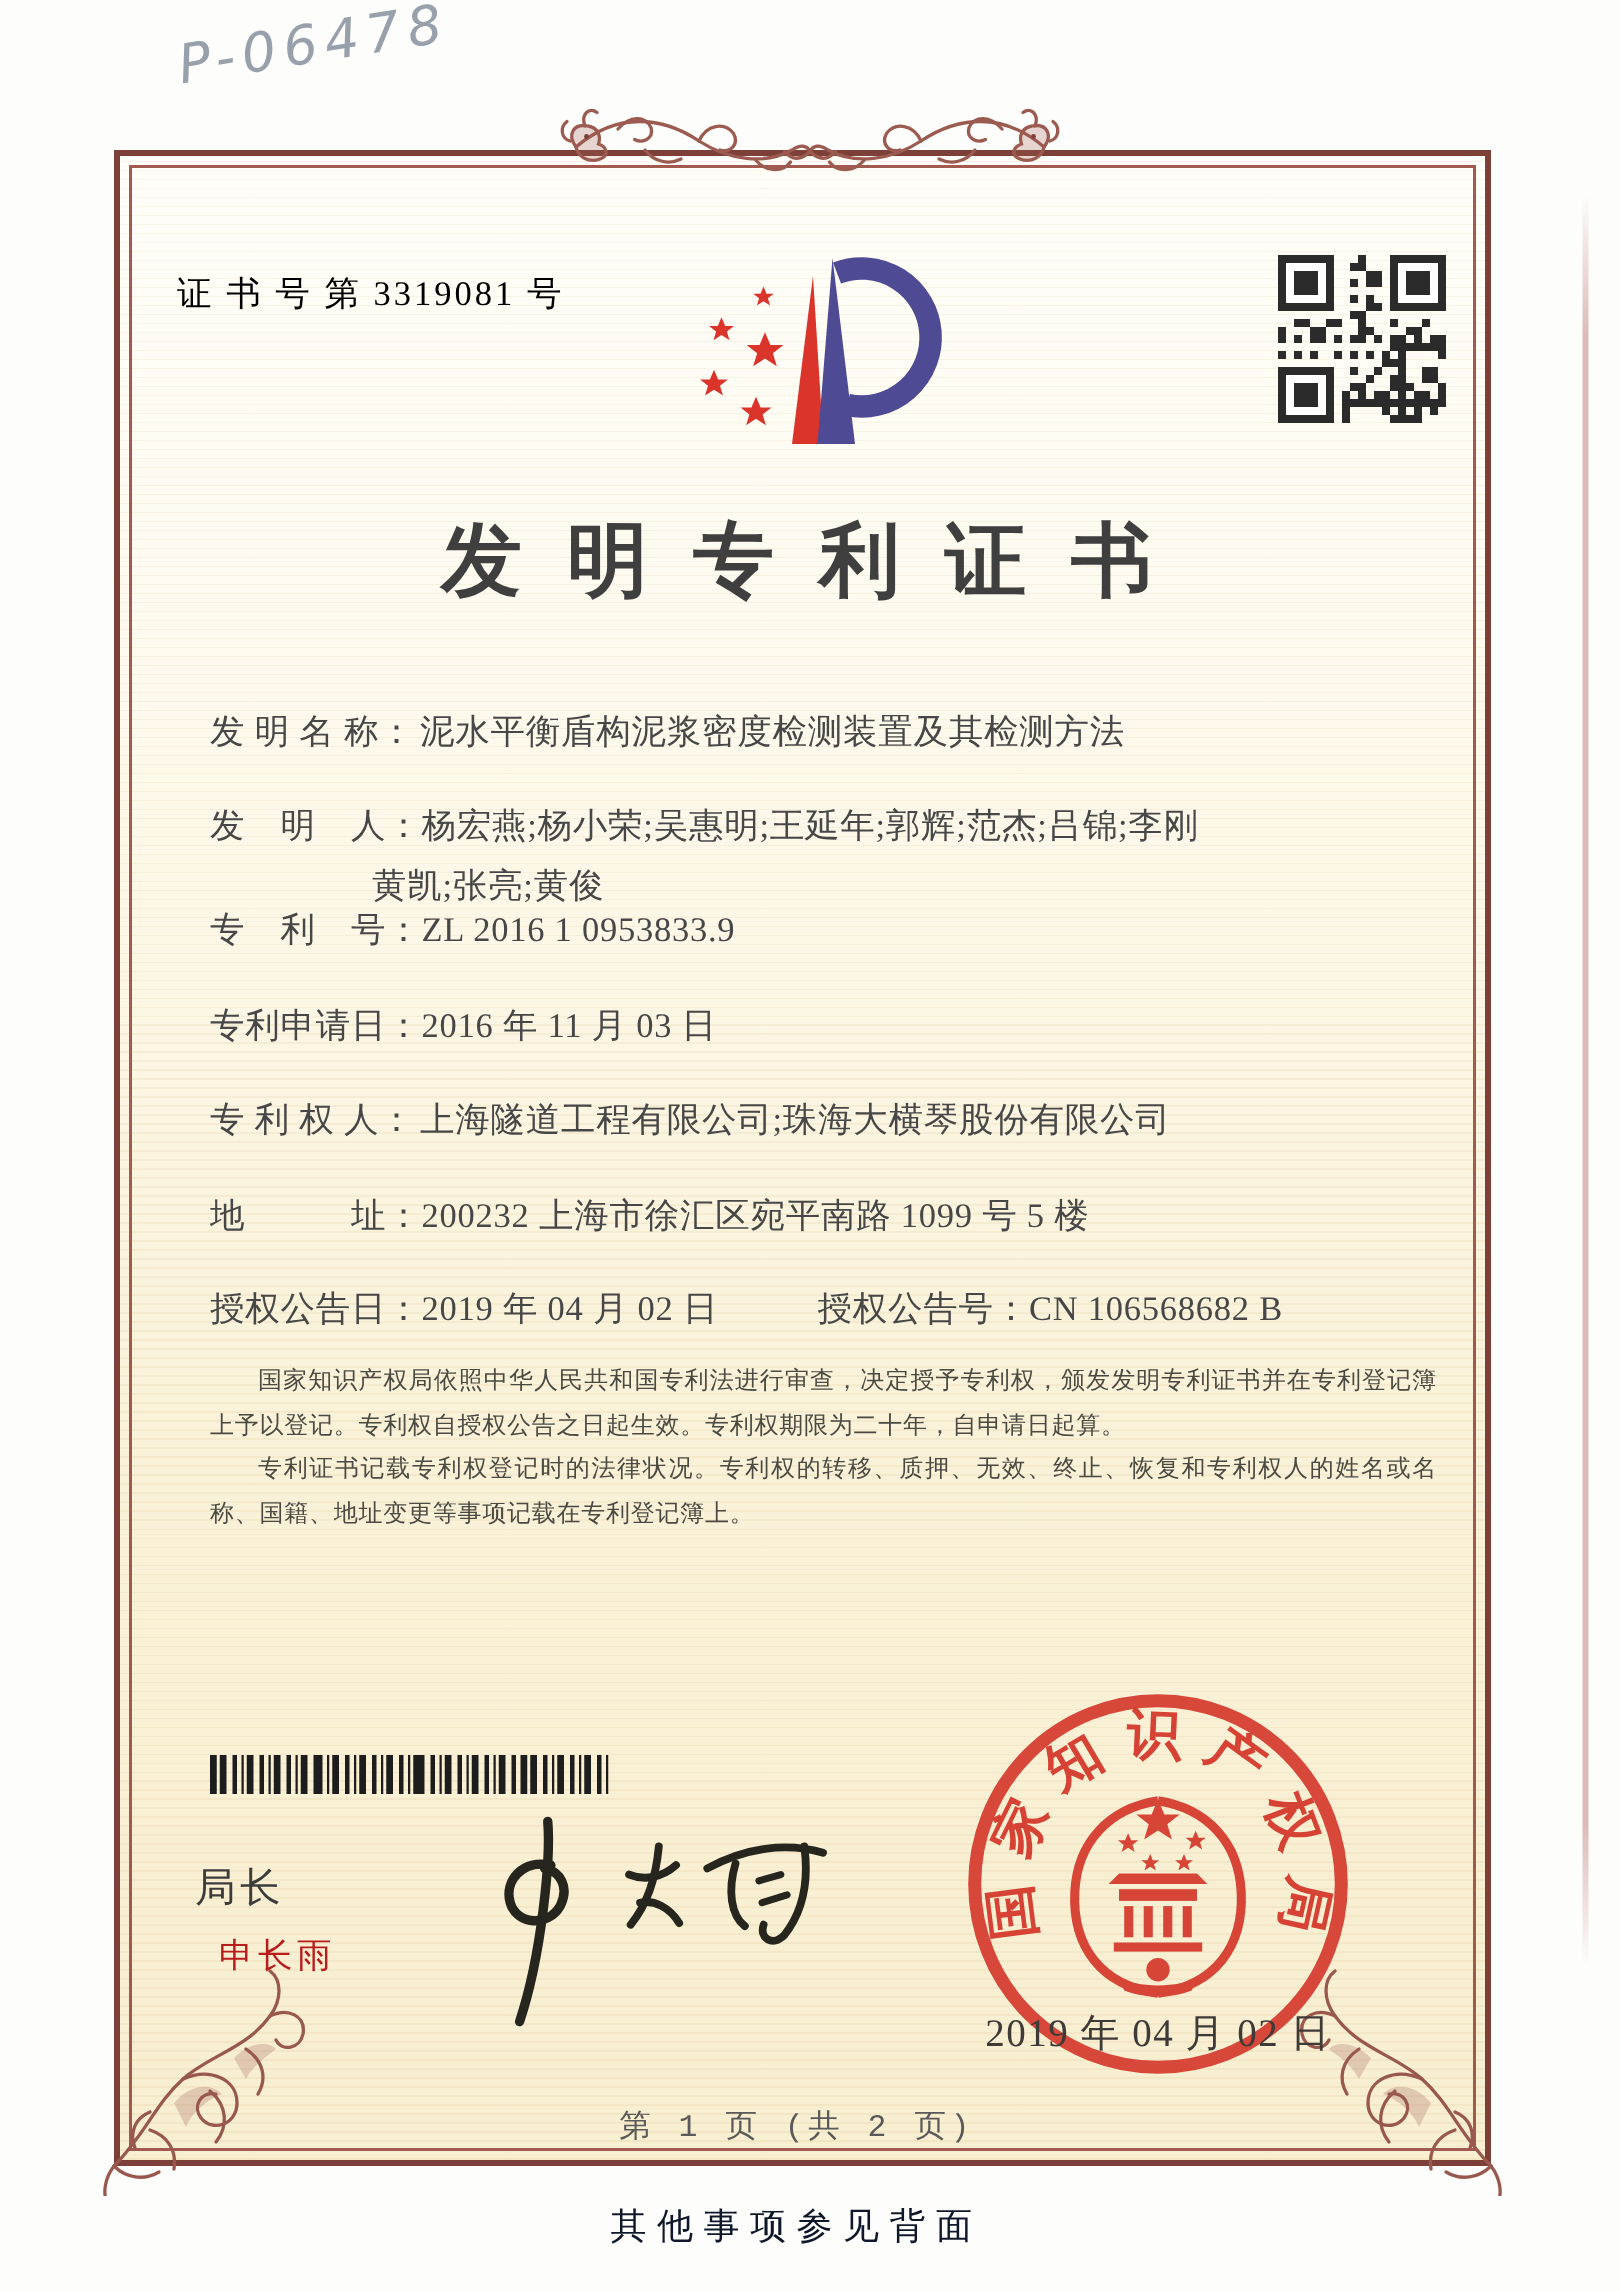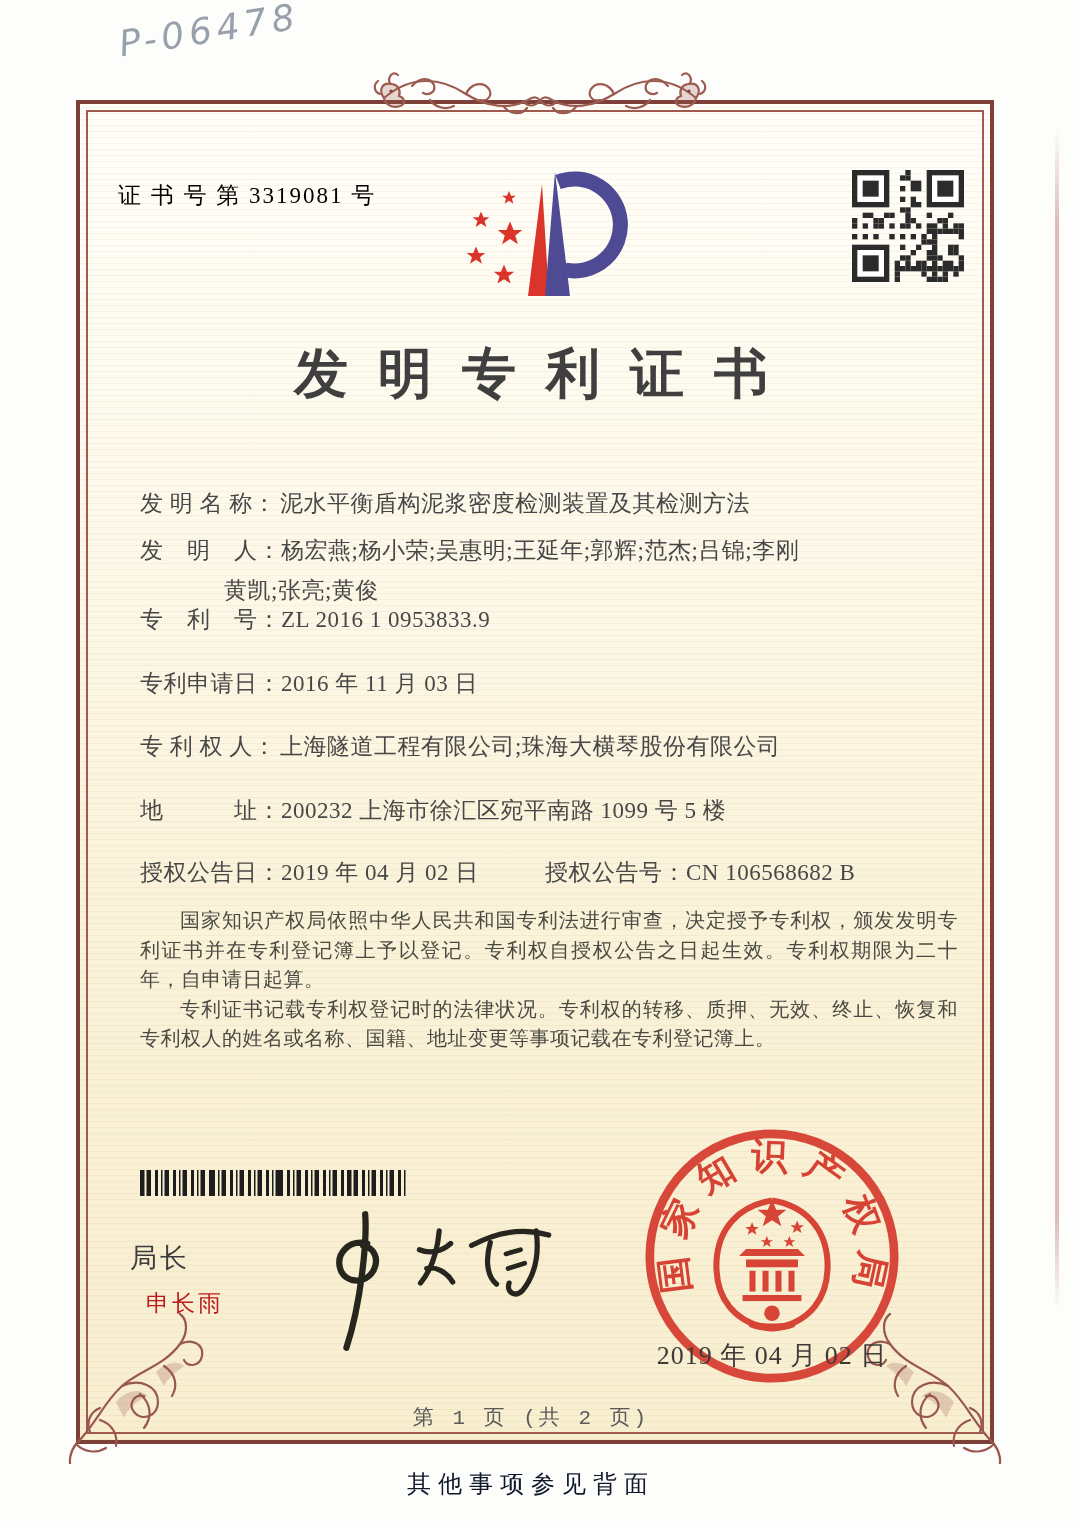--- a/index.html
+++ b/index.html
@@ -23,24 +23,24 @@
 
   .logo{left:452px;top:158px;}
   .qr{left:852px;top:170px;}
 
   .title{left:76px;top:338px;width:910px;text-align:center;font-size:54px;color:#3f3f3f;
          letter-spacing:30px;padding-left:30px;box-sizing:border-box;font-weight:600;}
 
   .frow{left:140px;width:830px;font-size:23px;color:#474747;letter-spacing:0.5px;}
   .flabel{display:inline-block;min-width:140px;}
   .fval{}
-  .cont{margin-left:84px;margin-top:9px;}
+  .cont{margin-left:108px;margin-top:9px;}
   .grp2{position:absolute;left:405px;top:0;white-space:nowrap;}
 
-  .bodytext{left:140px;top:906px;width:818px;font-size:20px;line-height:29.6px;
+  .bodytext{left:140px;top:906px;width:818px;font-size:16px;line-height:29.6px;
             color:#4a4a42;text-align:justify;letter-spacing:0.5px;}
   .bodytext p{margin:0;text-indent:2em;}
 
   .bar{left:140px;top:1170px;}
 
   .officer-title{left:130px;top:1240px;font-size:27px;color:#3c3c3c;letter-spacing:3px;
                  font-family:"Liberation Sans","DejaVu Sans",sans-serif;}
   .officer-name{left:146px;top:1288px;font-size:23px;color:#b91c1c;letter-spacing:3px;
                 font-family:"Liberation Sans","DejaVu Sans",sans-serif;}
   .sig{left:298px;top:1208px;}
@@ -237,21 +237,21 @@
       <rect x="100" y="50" width="5" height="5" fill="#2b2b2b"></rect>
       <rect x="100" y="55" width="5" height="5" fill="#2b2b2b"></rect>
       <rect x="100" y="60" width="5" height="5" fill="#2b2b2b"></rect>
       <rect x="100" y="80" width="5" height="5" fill="#2b2b2b"></rect>
       <rect x="100" y="85" width="5" height="5" fill="#2b2b2b"></rect>
       <rect x="100" y="90" width="5" height="5" fill="#2b2b2b"></rect>
     </svg>
 
   <div class="abs title">发明专利证书</div>
 
-  <div class="abs frow" style="top:488px">
+  <div class="abs frow" style="top:472px">
     <span class="flabel">发 明 名 称：</span><span class="fval">泥水平衡盾构泥浆密度检测装置及其检测方法</span>
   </div>
 
   <div class="abs frow" style="top:535px">
     <div>
       <span class="flabel">发　明　人：</span><span class="fval">杨宏燕;杨小荣;吴惠明;王延年;郭辉;范杰;吕锦;李刚</span>
     </div>
     <div class="cont">黄凯;张亮;黄俊</div>
   </div>
 

